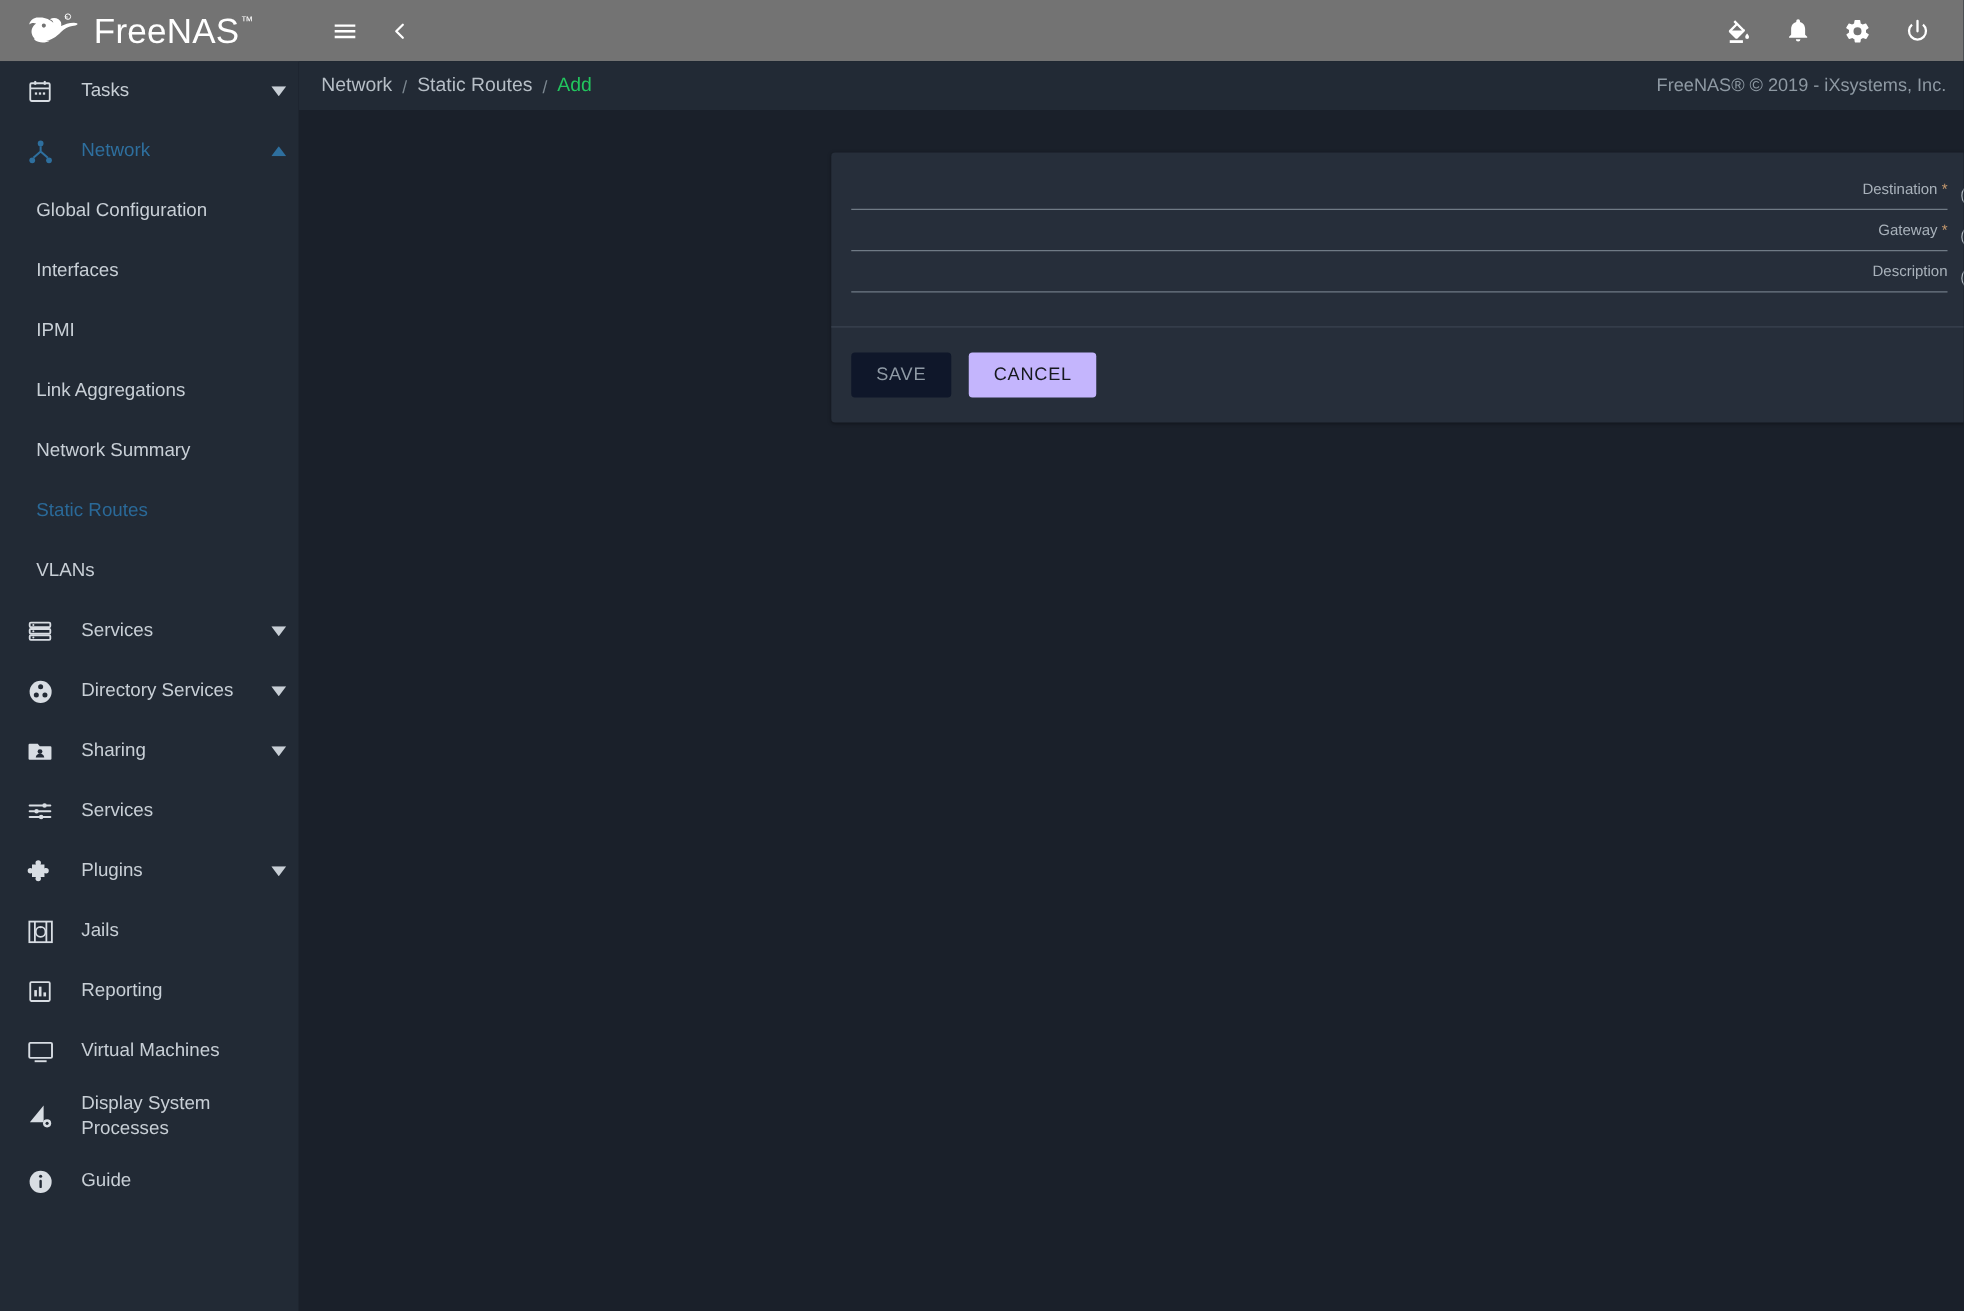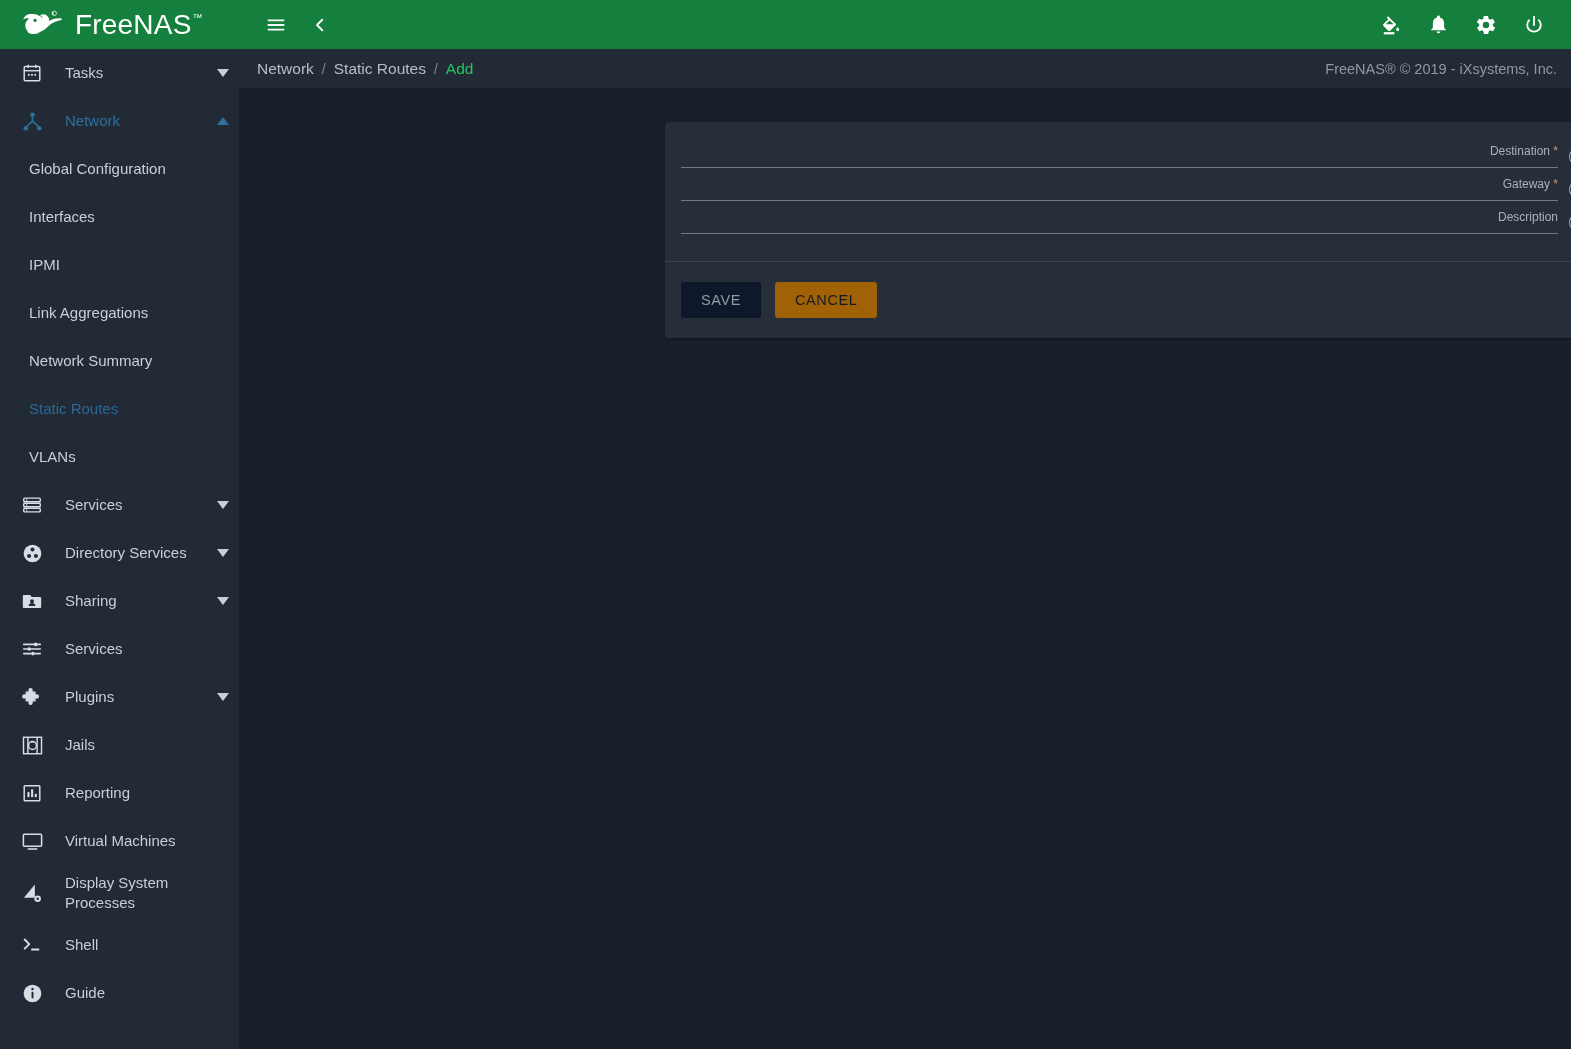--- a/index.html
+++ b/index.html
@@ -7,21 +7,21 @@
     width: 1571px; height: 1049px;
     background: #1c222c;
     font-family: "Liberation Sans", sans-serif;
     overflow: hidden;
   }
   .app { position: relative; width: 1571px; height: 1049px; display: flex; flex-direction: column; }
 
   
   .topbar {
     height: 49px; min-height: 49px; display: flex; align-items: center;
-    background: #15803d;
+    background: #737373;
   }
   .brand {
     width: 239px; min-width: 239px; height: 49px;
     display: flex; align-items: center; gap: 9px; padding-left: 22px;
   }
   .brand-logo { width: 44px; height: 34px; display: block; }
   .brand-text { position: relative; display: flex; align-items: flex-start; }
   .brand-name {
     color: #ffffff; font-size: 28px; letter-spacing: .2px; line-height: 1;
     font-weight: 400;
@@ -107,21 +107,21 @@
     font-size: 12.5px; display: flex; align-items: center; justify-content: center;
     font-family: "Liberation Sans", sans-serif;
   }
   .card-divider { height: 1px; background: #3a4350; margin: 0; }
   .card-actions { padding: 20px 24px 20px 16px; display: flex; gap: 14px; }
   .btn {
     border: none; border-radius: 3px; font-size: 14.5px; letter-spacing: .6px;
     padding: 0 20px; height: 36px; cursor: pointer; font-family: "Liberation Sans", sans-serif;
   }
   .btn-save { background: #0f172a; color: #8f9aa5; cursor: default; }
-  .btn-cancel { background: #a16207; color: #16191d; font-weight: 400; }
+  .btn-cancel { background: #c4b5fd; color: #16191d; font-weight: 400; }
 
   svg { display: block; }
 </style>
 </head>
 <body>
 
 <div class="app">
 
   <div class="topbar">
     <div class="brand">
@@ -359,29 +359,20 @@
         <span class="nav-ico">
           <svg width="23" height="23" viewBox="0 0 24 24">
               <path fill="currentColor" d="M14.5 2.5L3 16.5h11.5z"></path>
               <circle cx="17.4" cy="17.4" r="3.4" fill="currentColor"></circle>
               <circle cx="17.4" cy="17.4" r="1.3" fill="#222a35"></circle>
             </svg>
         </span>
         <span class="nav-label">Display System Processes</span>
       </div>
 
-      <div class="nav-item">
-        <span class="nav-ico">
-          <svg width="22" height="22" viewBox="0 0 24 24">
-              <path fill="none" stroke="currentColor" stroke-width="2.1" stroke-linecap="round" stroke-linejoin="round" d="M4 6l5 5-5 5"></path>
-              <path stroke="currentColor" stroke-width="2.1" stroke-linecap="round" d="M12 17h7"></path>
-            </svg>
-        </span>
-        <span class="nav-label">Shell</span>
-      </div>
 
       <div class="nav-item">
         <span class="nav-ico">
           <svg width="23" height="23" viewBox="0 0 24 24">
               <circle cx="12" cy="12" r="9.2" fill="currentColor"></circle>
               <rect x="11" y="10.2" width="2" height="7" rx="1" fill="#222a35"></rect>
               <circle cx="12" cy="7.3" r="1.3" fill="#222a35"></circle>
             </svg>
         </span>
         <span class="nav-label">Guide</span>

